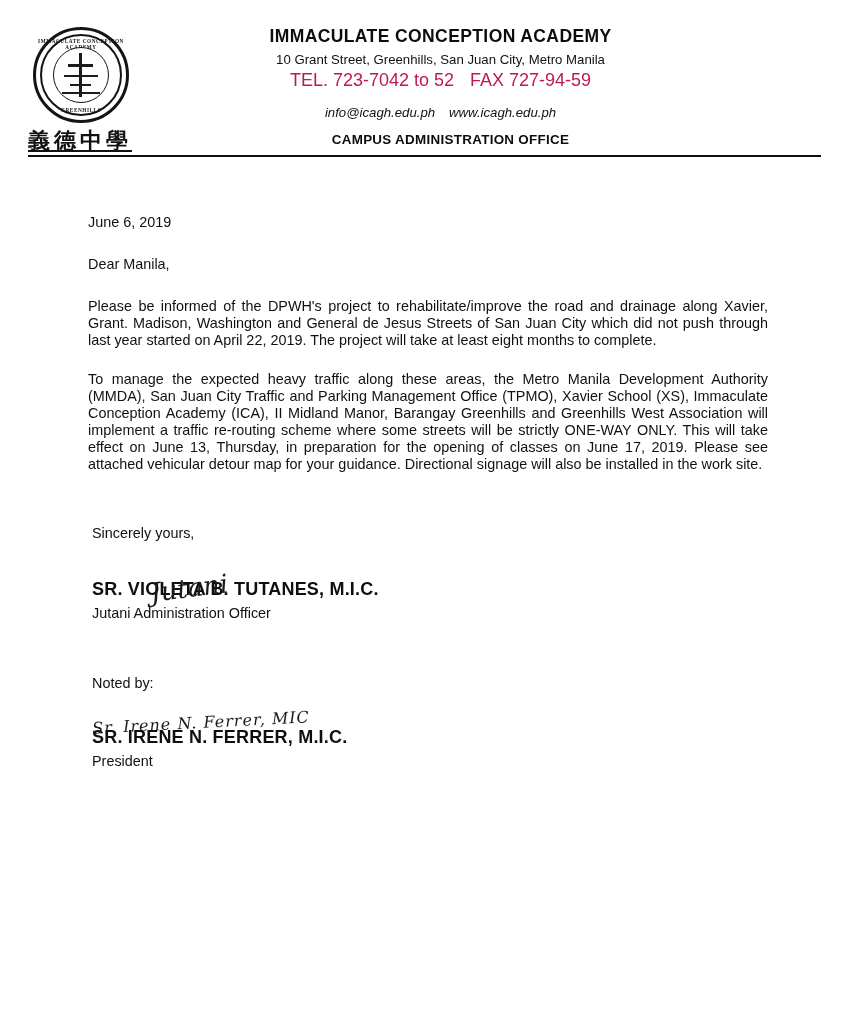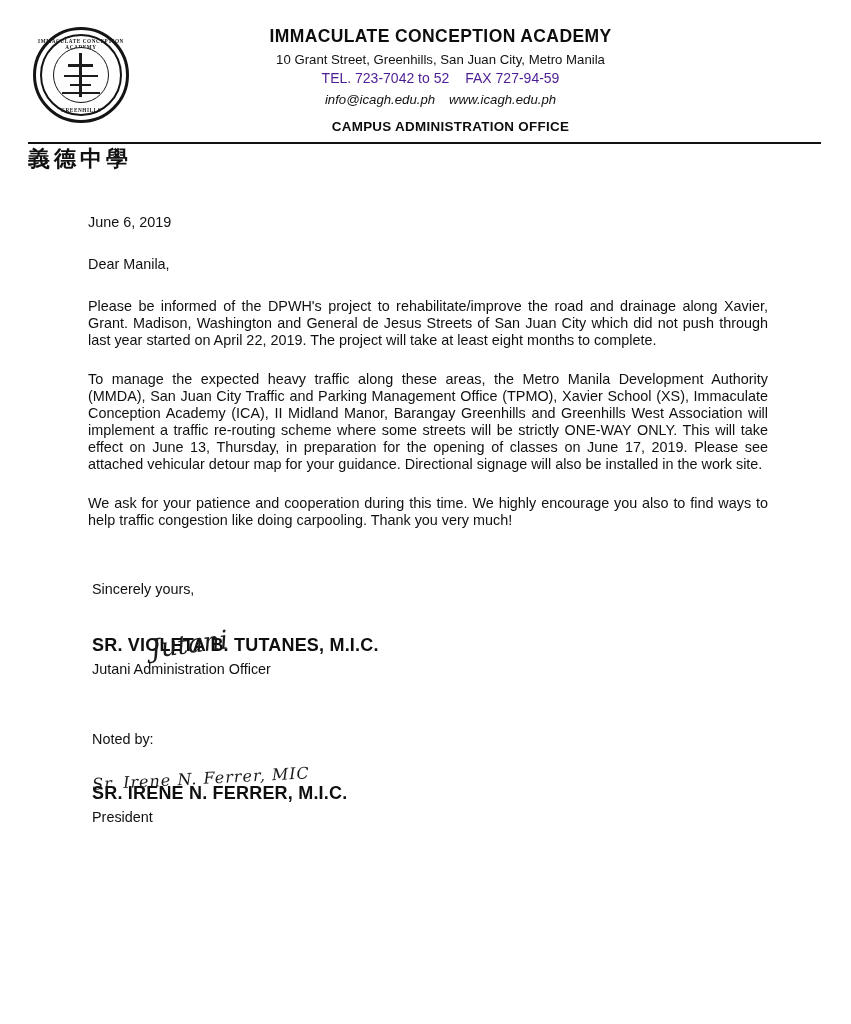--- a/index.html
+++ b/index.html
@@ -80,48 +80,49 @@
     font-weight: bold;
     color: #161616;
     font-family: "Liberation Serif", serif;
   }
   .seal-text-top { top: 11px; }
   .seal-text-bottom { bottom: 10px; }
 
   .chinese {
     position: absolute;
     left: 28px;
-    top: 144px;
+    top: 126px;
     font-size: 22px;
     font-weight: bold;
     letter-spacing: 4px;
     font-family: "DejaVu Sans", sans-serif;
     color: #111111;
+    text-decoration: underline;
   }
 
   .head-block {
     text-align: center;
     padding-left: 30px;
   }
   .school-name {
     font-size: 17.5px;
     font-weight: bold;
     letter-spacing: 0.4px;
     color: #0d0d0d;
     margin-bottom: 5px;
   }
   .addr-line {
     font-size: 13.2px;
     color: #111111;
     margin-bottom: 3px;
   }
   .tel-line {
-    font-size: 14px;
-    color: #4c1d95;
-    margin-bottom: 6px;
+    font-size: 18px;
+    color: #be185d;
+    margin-bottom: 14px;
   }
   .tel-line .gap { display: inline-block; width: 16px; }
   .email-line {
     font-size: 13.2px;
     font-style: italic;
     color: #111111;
   }
   .email-line .gap { display: inline-block; width: 14px; }
 
   .office-row {
@@ -264,21 +265,20 @@
       <div class="rule"></div>
     </div>
   </div>
 
   <div class="body">
     <div class="date">June 6, 2019</div>
     <div class="salutation">Dear Manila,</div>
 
     <p class="para">Please be informed of the DPWH's project to rehabilitate/improve the road and drainage along Xavier, Grant. Madison, Washington and General de Jesus Streets of San Juan City which did not push through last year started on April 22, 2019. The project will take at least eight months to complete.</p>
     <p class="para">To manage the expected heavy traffic along these areas, the Metro Manila Development Authority (MMDA), San Juan City Traffic and Parking Management Office (TPMO), Xavier School (XS), Immaculate Conception Academy (ICA), II Midland Manor, Barangay Greenhills and Greenhills West Association will implement a traffic re-routing scheme where some streets will be strictly ONE-WAY ONLY. This will take effect on June 13, Thursday, in preparation for the opening of classes on June 17, 2019. Please see attached vehicular detour map for your guidance. Directional signage will also be installed in the work site.</p>
-    <p class="para last">We ask for your patience and cooperation during this time.  We highly encourage you also to find ways to help traffic congestion like doing carpooling. Thank you very much!</p>
 
     <div class="closing">Sincerely yours,</div>
 
     <div class="spacer-sig"></div>
 
     <div class="sig-block">
       <span class="sig-script sig1">Jutani</span>
       <div class="sig-name">SR. VIOLETA B. TUTANES, M.I.C.</div>
       <div class="sig-title">Jutani Administration Officer</div>
     </div>

